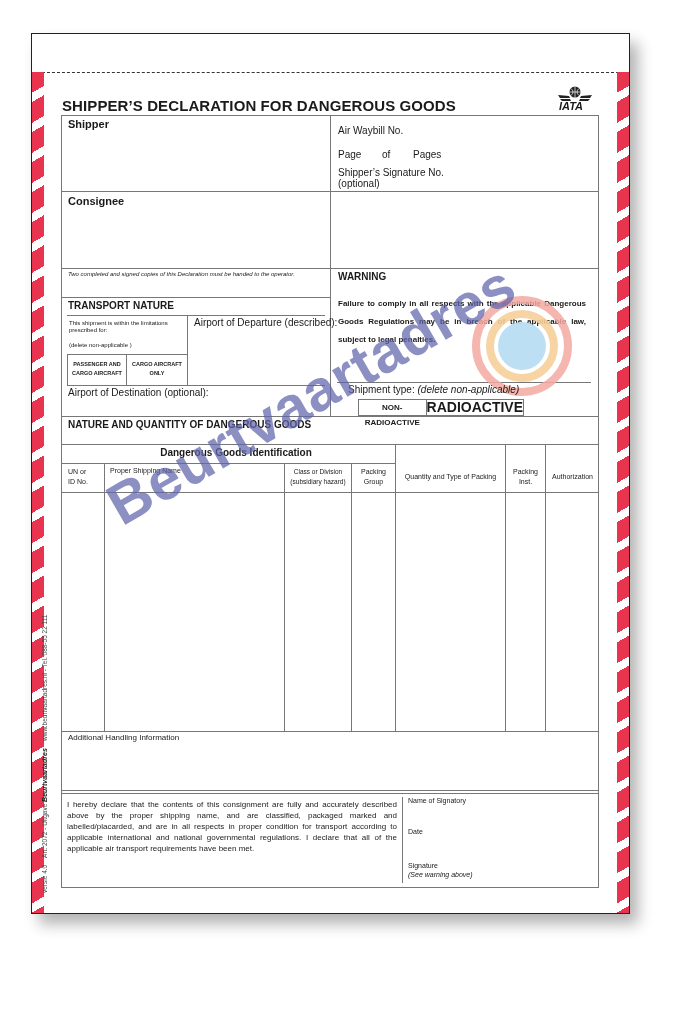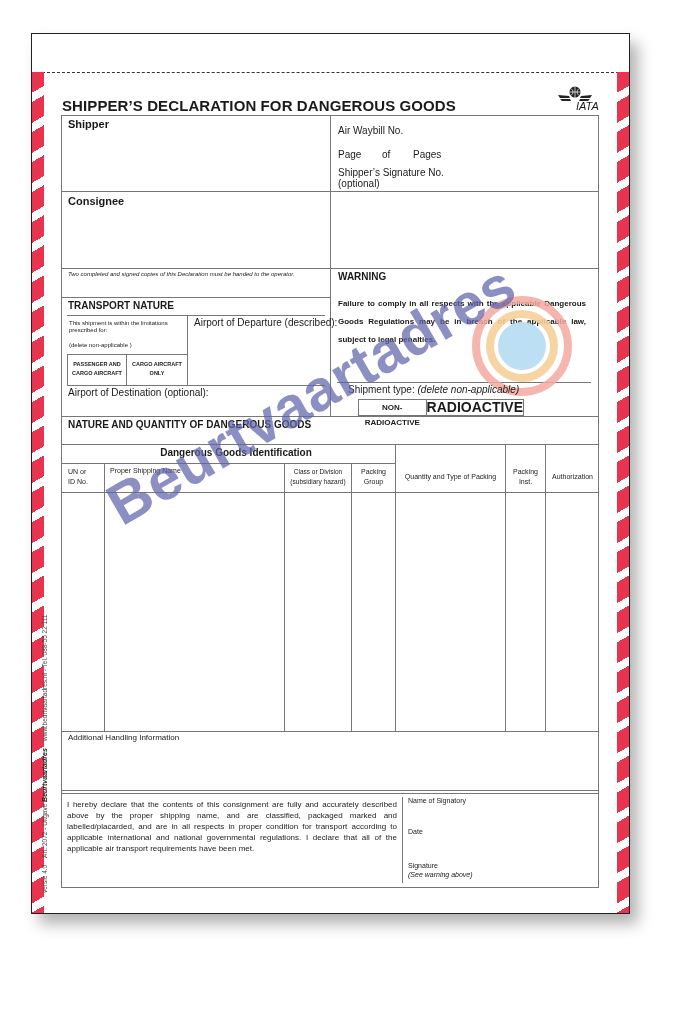--- a/index.html
+++ b/index.html
@@ -63,21 +63,21 @@
 
 <div class="abs" style="left:556px; top:84px; width:38px; height:30px;">
   <svg width="38" height="30" viewBox="0 0 38 30">
     <circle cx="19" cy="8" r="5.5" fill="#222"></circle>
     <path d="M13.5 8 H24.5 M19 2.5 V13.5 M15 4.5 Q19 8 15 11.5 M23 4.5 Q19 8 23 11.5" stroke="#fff" stroke-width="0.7" fill="none"></path>
     <path d="M2 11 L13 12 L14 14 L4 14 Z" fill="#222"></path>
     <path d="M36 11 L25 12 L24 14 L34 14 Z" fill="#222"></path>
     <path d="M4 15 L14 15 L15 17 L6 17 Z" fill="#222"></path>
     <path d="M34 15 L24 15 L23 17 L32 17 Z" fill="#222"></path>
   </svg>
-  <div class="abs" style="left:20px; top:16px; font-weight:normal; font-style:italic; font-size:11px;">IATA</div>
+  <div class="abs" style="left:3px; top:16px; font-weight:bold; font-style:italic; font-size:11px;">IATA</div>
 </div>
 
 <div class="abs" style="left:61px; top:115px; width:538px; height:773px; border:1px solid #777;"></div>
 
 <div class="line-h" style="left:61px; width:538px; top:191px;"></div>
 <div class="line-h" style="left:61px; width:538px; top:268px;"></div>
 <div class="line-h" style="left:61px; width:269px; top:297px;"></div>
 <div class="line-h" style="left:67px; width:258px; top:315px;"></div>
 <div class="line-h" style="left:67px; width:258px; top:385px;"></div>
 <div class="line-h" style="left:337px; width:254px; top:382px;"></div>

